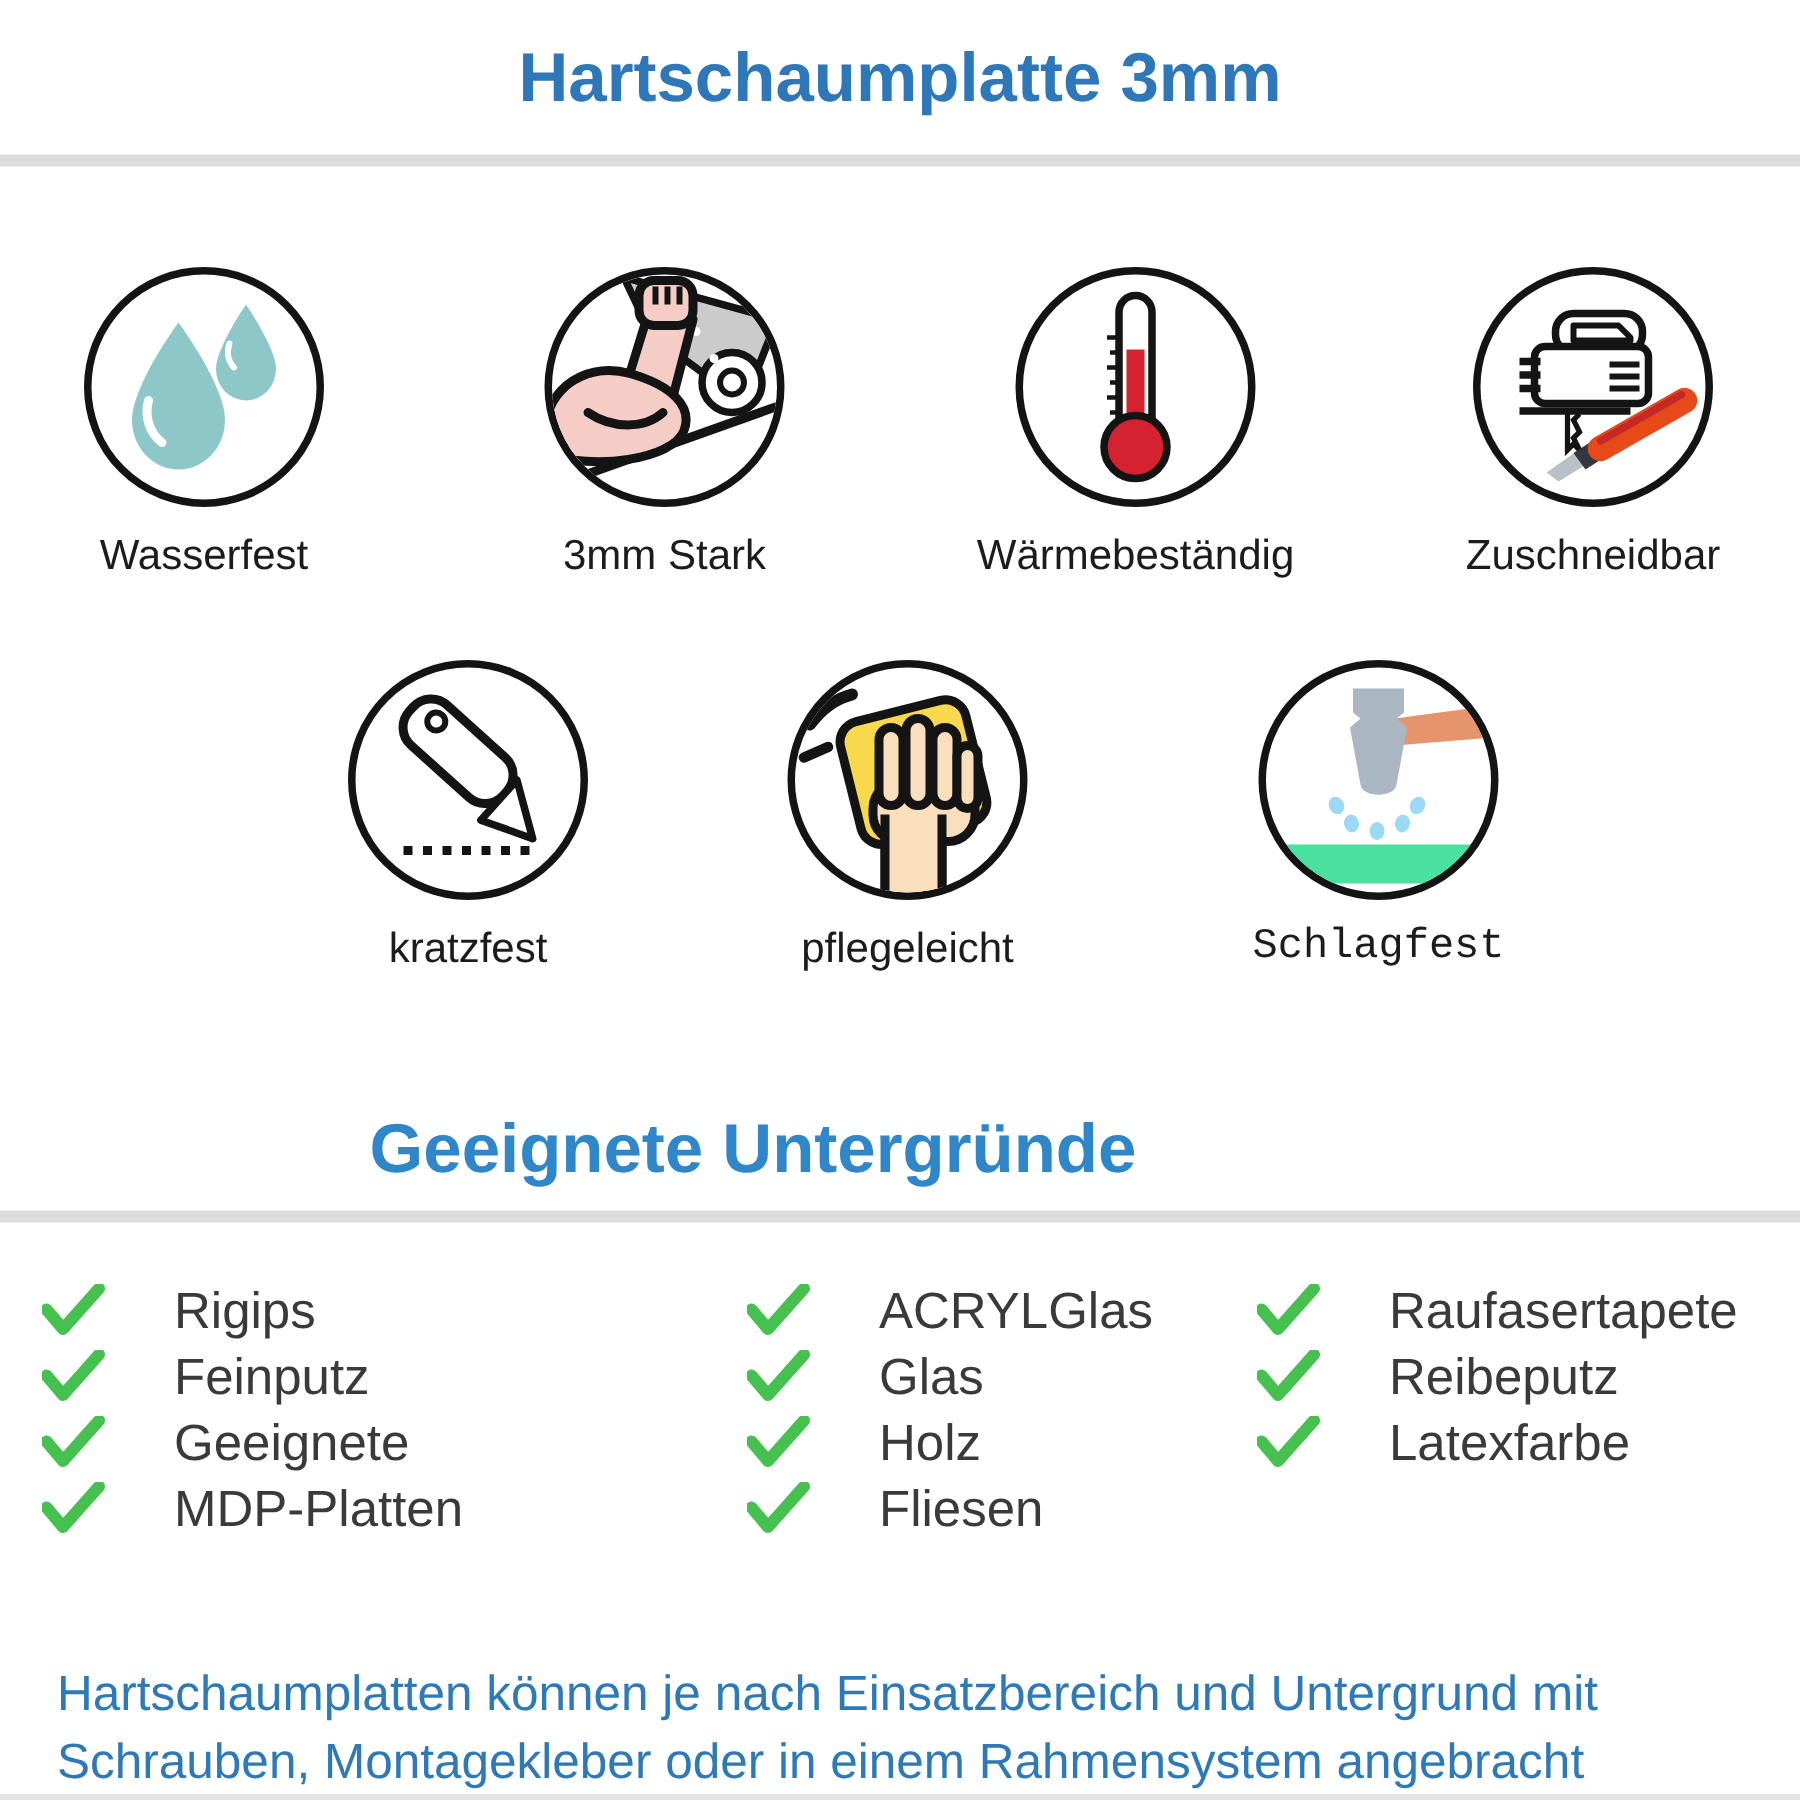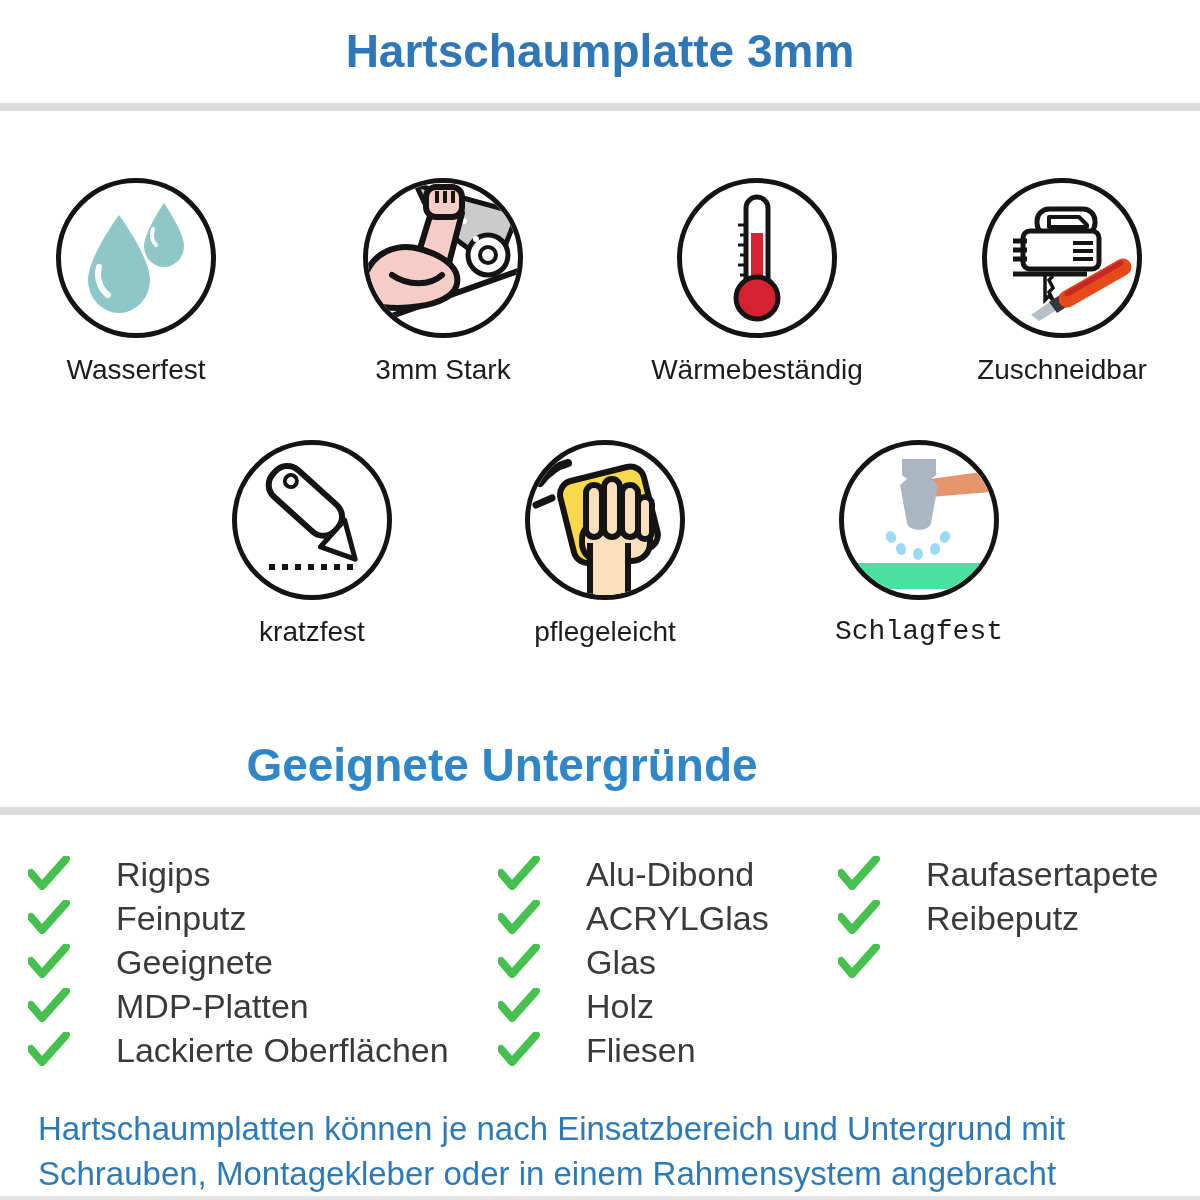--- a/index.html
+++ b/index.html
@@ -196,39 +196,27 @@
           <polyline points="3,17 14,30 38,3" fill="none" stroke="#46c14f" stroke-width="8" stroke-linecap="round" stroke-linejoin="round"></polyline>
         </svg>
       <span class="chk-label">Geeignete</span>
     </div>
     <div class="chk-row">
       <svg viewBox="0 0 42 36">
           <polyline points="3,17 14,30 38,3" fill="none" stroke="#46c14f" stroke-width="8" stroke-linecap="round" stroke-linejoin="round"></polyline>
         </svg>
       <span class="chk-label">MDP-Platten</span>
     </div>
-    <div class="chk-row">
-      <svg viewBox="0 0 42 36">
-          <polyline points="3,17 14,30 38,3" fill="none" stroke="#46c14f" stroke-width="8" stroke-linecap="round" stroke-linejoin="round"></polyline>
-        </svg>
-      <span class="chk-label">Lackierte Oberflächen</span>
-    </div>
   </div>
 
   <div class="chk-col c2">
     <div class="chk-row">
       <svg viewBox="0 0 42 36">
           <polyline points="3,17 14,30 38,3" fill="none" stroke="#46c14f" stroke-width="8" stroke-linecap="round" stroke-linejoin="round"></polyline>
         </svg>
-      <span class="chk-label">Alu-Dibond</span>
-    </div>
-    <div class="chk-row">
-      <svg viewBox="0 0 42 36">
-          <polyline points="3,17 14,30 38,3" fill="none" stroke="#46c14f" stroke-width="8" stroke-linecap="round" stroke-linejoin="round"></polyline>
-        </svg>
       <span class="chk-label">ACRYLGlas</span>
     </div>
     <div class="chk-row">
       <svg viewBox="0 0 42 36">
           <polyline points="3,17 14,30 38,3" fill="none" stroke="#46c14f" stroke-width="8" stroke-linecap="round" stroke-linejoin="round"></polyline>
         </svg>
       <span class="chk-label">Glas</span>
     </div>
     <div class="chk-row">
       <svg viewBox="0 0 42 36">
@@ -254,20 +242,21 @@
     <div class="chk-row">
       <svg viewBox="0 0 42 36">
           <polyline points="3,17 14,30 38,3" fill="none" stroke="#46c14f" stroke-width="8" stroke-linecap="round" stroke-linejoin="round"></polyline>
         </svg>
       <span class="chk-label">Reibeputz</span>
     </div>
     <div class="chk-row">
       <svg viewBox="0 0 42 36">
           <polyline points="3,17 14,30 38,3" fill="none" stroke="#46c14f" stroke-width="8" stroke-linecap="round" stroke-linejoin="round"></polyline>
         </svg>
+      <span class="chk-label">Latexfarbe</span>
     </div>
   </div>
 
   <div class="footer-note">
     <div>Hartschaumplatten können je nach Einsatzbereich und Untergrund mit</div>
     <div>Schrauben, Montagekleber oder in einem Rahmensystem angebracht werden.</div>
   </div>
 
   <div class="divider d3"></div>
 </div>

